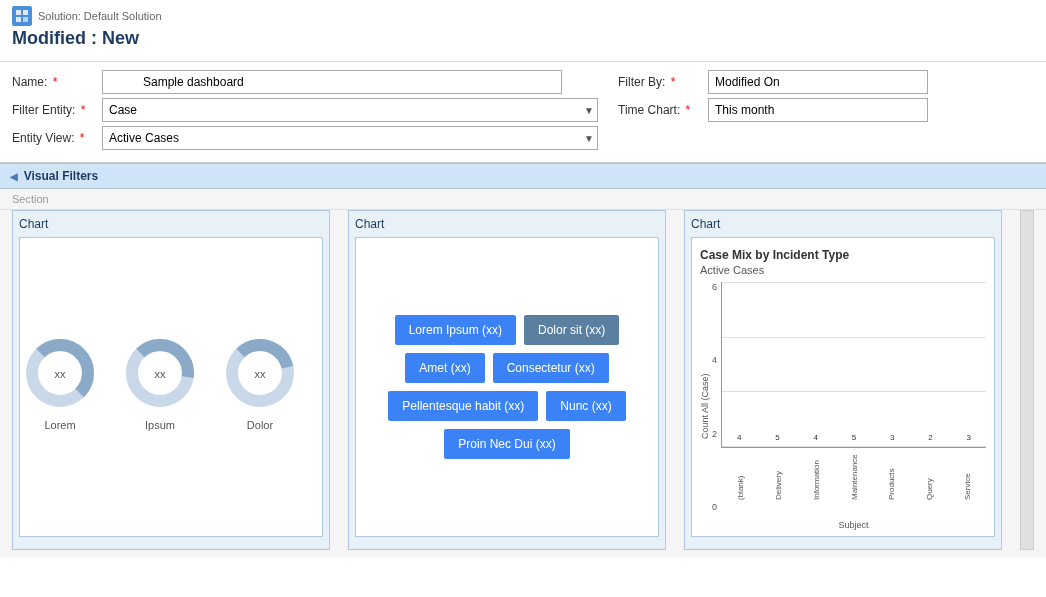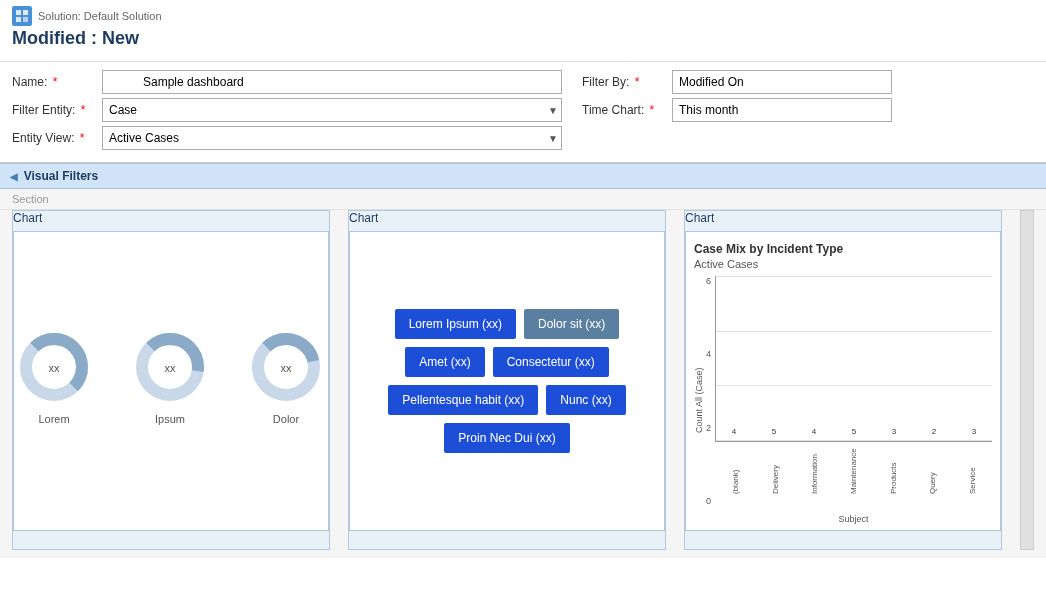--- a/index.html
+++ b/index.html
@@ -10,45 +10,45 @@
     .solution-icon { width: 20px; height: 20px; background: #4a90d9; border-radius: 2px; display: inline-flex; align-items: center; justify-content: center; }
     .page-title { font-size: 18px; font-weight: bold; color: #1e3a5f; margin-top: 2px; }
 
     .form-area { padding: 8px 12px; display: grid; grid-template-columns: 1fr 1fr; gap: 4px 20px; border-bottom: 1px solid #ccc; }
     .form-row { display: flex; align-items: center; margin-bottom: 4px; }
     .form-label { font-size: 12px; color: #333; min-width: 90px; white-space: nowrap; }
     .required-star { color: red; margin-left: 2px; }
     .form-input { border: 1px solid #ababab; padding: 3px 6px; font-size: 12px; height: 24px; }
     .form-input-wide { width: 460px; padding-left: 40px; }
     .form-select-wrap { position: relative; display: inline-block; }
-    .form-select { border: 1px solid #ababab; padding: 3px 24px 3px 6px; font-size: 12px; height: 24px; appearance: none; background: #fff; width: 460px; cursor: pointer; }
+    .form-select { border: 1px solid #ababab; padding: 3px 24px 3px 6px; font-size: 12px; height: 24px; appearance: none; background: #fff; width: 496px; cursor: pointer; }
     .select-arrow { position: absolute; right: 4px; top: 50%; transform: translateY(-50%); font-size: 10px; pointer-events: none; color: #555; }
     .form-input-right { border: 1px solid #ababab; padding: 3px 6px; font-size: 12px; height: 24px; width: 220px; }
 
     .section-header { background: #d0e4f7; padding: 5px 10px; font-size: 12px; font-weight: bold; color: #1e3a5f; display: flex; align-items: center; gap: 6px; border-top: 1px solid #b0c4d8; border-bottom: 1px solid #b0c4d8; margin-bottom: 0; }
     .section-triangle { font-size: 10px; color: #4a7db5; }
 
     .section-label-row { padding: 4px 12px; font-size: 11px; color: #999; background: #f5f5f5; border-bottom: 1px solid #e0e0e0; }
 
-    .chart-card { background: #e8f0f8; border: 1px solid #b0c8e0; flex: 1; margin-right: 8px; min-height: 340px; }
+    .chart-card { background: #e8f0f8; border: 1px solid #b0c8e0; padding: 6px; flex: 1; margin-right: 8px; min-height: 340px; }
     .chart-card:last-child { margin-right: 0; }
     .chart-card-title { font-size: 12px; color: #1e3a5f; margin-bottom: 6px; font-weight: normal; }
 
     .chart-inner { background: #fff; border: 1px solid #b0c8e0; height: 300px; display: flex; flex-direction: column; align-items: flex-start; justify-content: center; }
 
     
-    .donut-row { display: flex; gap: 36px; align-items: center; justify-content: center; margin-bottom: 10px; }
+    .donut-row { display: flex; gap: 20px; align-items: center; justify-content: center; margin-bottom: 10px; }
     .donut-item { display: flex; flex-direction: column; align-items: center; }
     .donut-label { font-size: 11px; color: #555; margin-top: 6px; }
     .donut-svg { width: 80px; height: 80px; }
 
     
     .tags-area { display: flex; flex-direction: column; gap: 8px; padding: 20px; width: 100%; }
     .tags-row { display: flex; gap: 8px; justify-content: center; }
-    .tag-btn { background: #1d4ed8; color: #fff; border: none; padding: 8px 14px; font-size: 12px; cursor: default; border-radius: 2px; }
+    .tag-btn { background: #3b82f6; color: #fff; border: none; padding: 8px 14px; font-size: 12px; cursor: default; border-radius: 2px; }
     .tag-btn.darker { background: #5b7fa0; }
 
     
     .bar-chart-wrap { padding: 10px 8px 6px 8px; width: 100%; height: 100%; display: flex; flex-direction: column; }
     .bar-chart-title { font-size: 12px; font-weight: bold; color: #333; margin-bottom: 2px; }
     .bar-chart-subtitle { font-size: 11px; color: #555; margin-bottom: 6px; }
     .bar-chart-area { display: flex; flex: 1; }
     .bar-y-axis { display: flex; flex-direction: column; justify-content: space-between; align-items: flex-end; padding-right: 4px; font-size: 9px; color: #555; padding-bottom: 18px; }
     .bars-row { display: flex; align-items: flex-end; flex: 1; gap: 4px; padding-bottom: 0; border-left: 1px solid #999; border-bottom: 1px solid #999; position: relative; }
     .bar-col { display: flex; flex-direction: column; align-items: center; flex: 1; }

